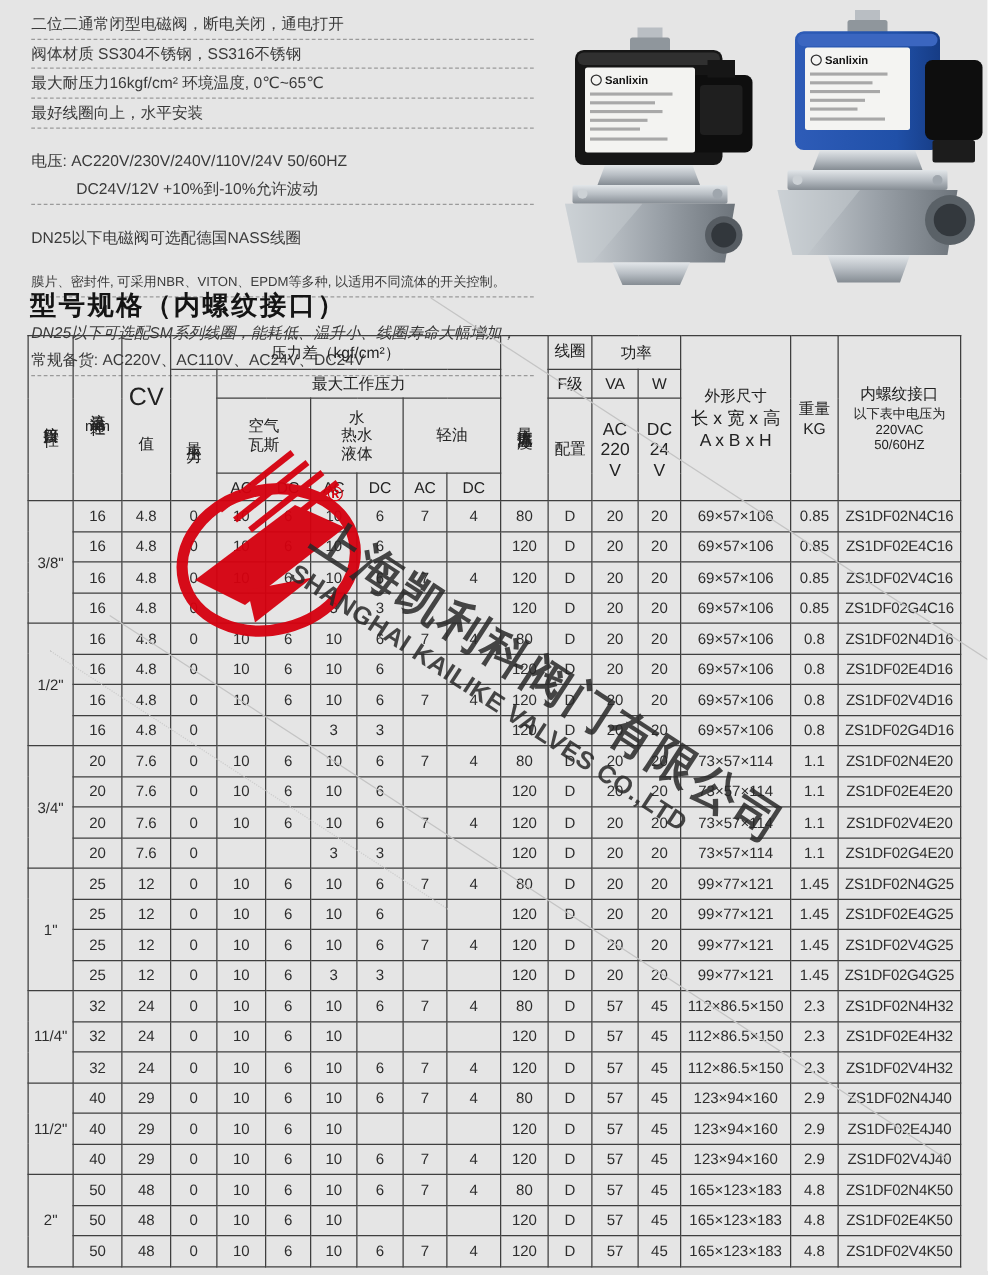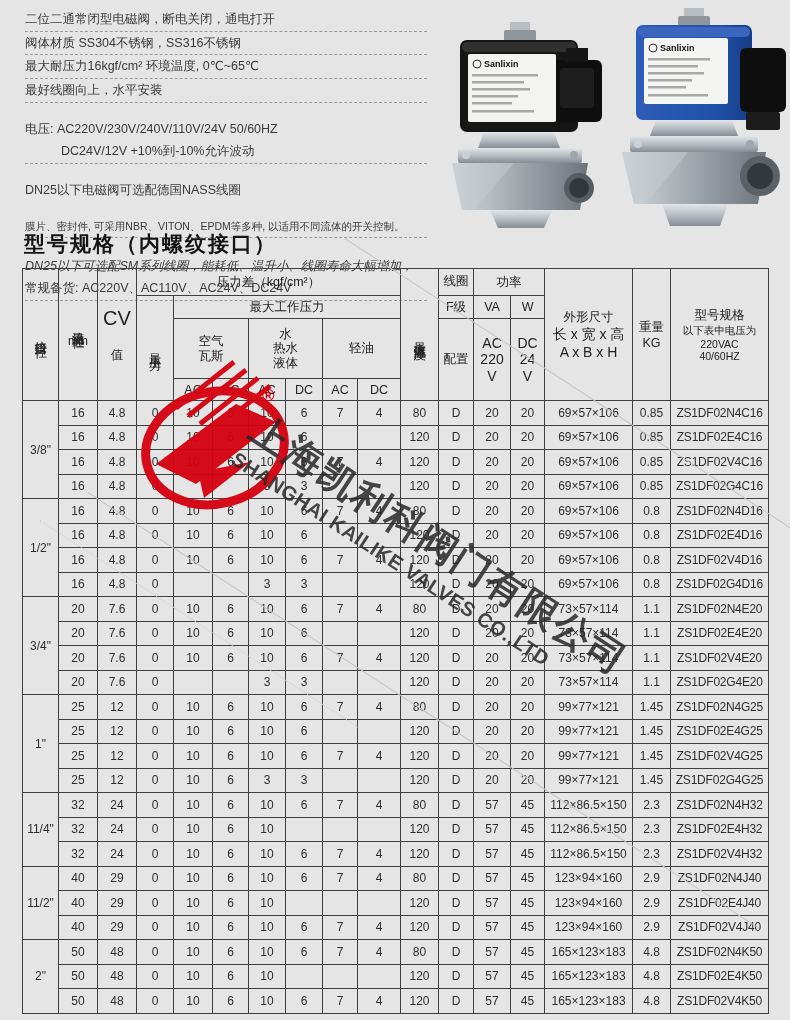--- a/index.html
+++ b/index.html
@@ -211,24 +211,24 @@
           </div>
         </th>
         <th rowspan="4">
           <div class="stackcell">
               <div>重量</div>
               <div>KG</div>
             </div>
         </th>
         <th rowspan="4">
           <div class="stackcell">
-            <div>型号规格</div>
+            <div>内螺纹接口</div>
             <div class="xs">以下表中电压为</div>
             <div class="xs">220VAC</div>
-            <div class="xs">40/60HZ</div>
+            <div class="xs">50/60HZ</div>
           </div>
         </th>
       </tr>
       <tr class="hr2">
         <th rowspan="3">
             <div class="vtext" style="font-size:12px">最小压力</div>
           </th>
         <th colspan="6">最大工作压力</th>
         <th>F级</th>
         <th>VA</th>

